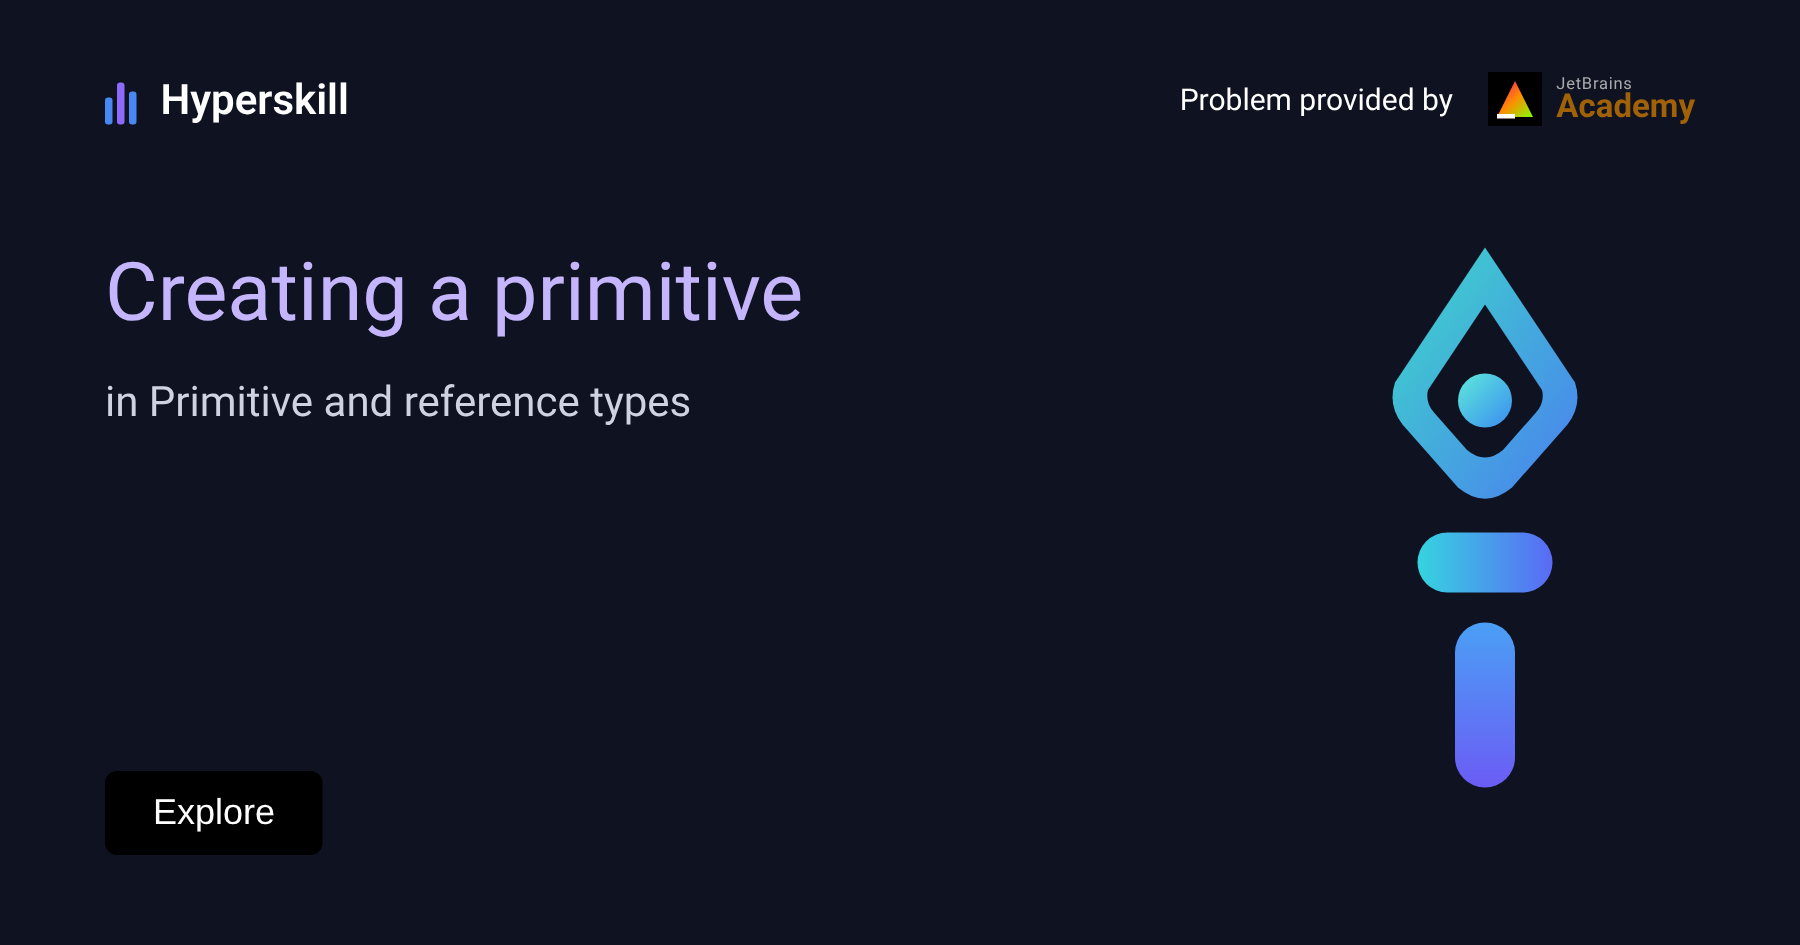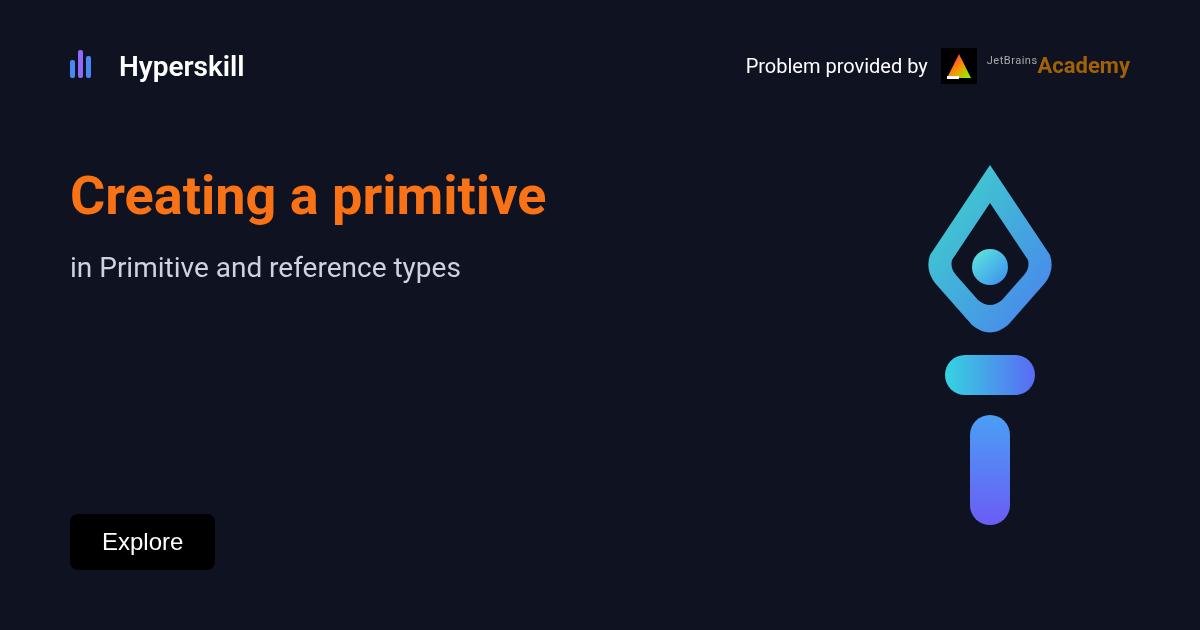--- a/index.html
+++ b/index.html
@@ -17,22 +17,22 @@
       overflow: hidden;
     }
     .header {
       display: flex;
       justify-content: space-between;
       align-items: center;
       padding: 48px 70px 0 70px;
     }
     .logo-section {
       display: flex;
-      align-items: flex-start;
-      gap: 28px;
+      align-items: flex-end;
+      gap: 16px;
     }
     .logo-icon {
       display: flex;
       align-items: flex-end;
       gap: 3px;
       height: 28px;
     }
     .logo-bar {
       width: 5px;
       border-radius: 2px;
@@ -41,41 +41,41 @@
     .bar2 { height: 28px; background: #8d6af9; }
     .bar3 { height: 22px; background: #4788f4; }
     .logo-text {
       font-size: 28px;
       font-weight: 600;
       color: #ffffff;
     }
     .provider-section {
       display: flex;
       align-items: center;
-      gap: 13px;
+      gap: 23px;
     }
     .provider-label {
       font-size: 20px;
       color: #ffffff;
     }
     .jetbrains-logo {
       display: flex;
       align-items: center;
       gap: 10px;
     }
     .jb-icon {
       width: 36px;
       height: 36px;
       background: #000;
       position: relative;
       overflow: hidden;
     }
     .jb-text {
       display: flex;
-      flex-direction: row;
+      flex-direction: column;
       line-height: 1;
     }
     .jb-brand {
       font-size: 11px;
       color: #aaa;
       letter-spacing: 0.5px;
     }
     .jb-academy {
       font-size: 22px;
       font-weight: 700;
@@ -84,22 +84,22 @@
     .content {
       padding: 80px 70px 0 70px;
       display: flex;
       justify-content: space-between;
     }
     .text-content {
       max-width: 700px;
     }
     .title {
       font-size: 54px;
-      font-weight: 700;
-      color: #f97316;
+      font-weight: 400;
+      color: #c4b5fd;
       margin-bottom: 24px;
     }
     .subtitle {
       font-size: 28px;
       color: #cfd2e0;
       font-weight: 400;
     }
     .explore-btn {
       position: absolute;
       bottom: 60px;

